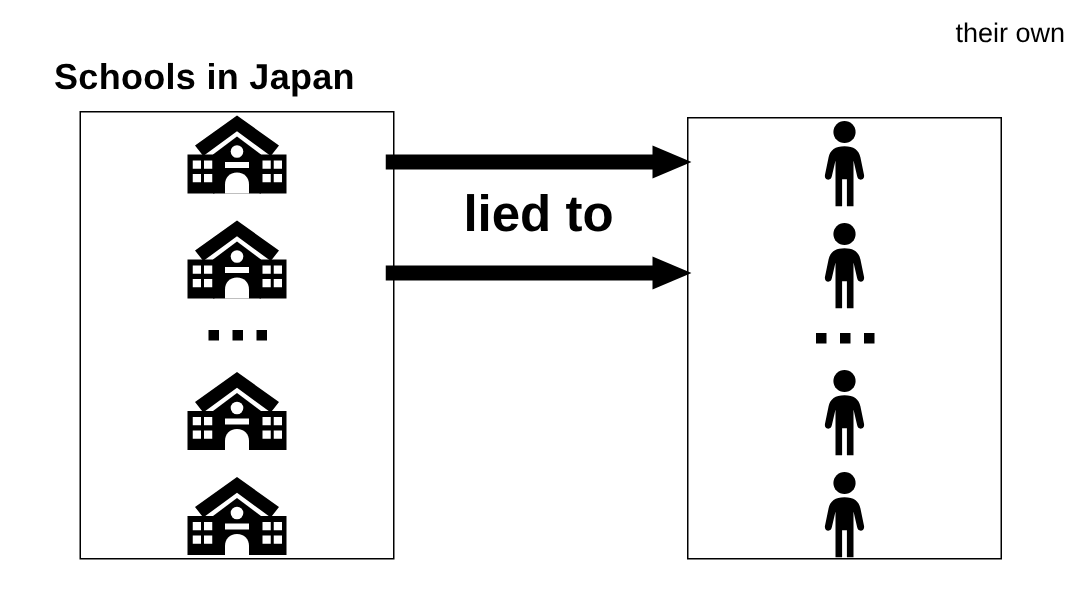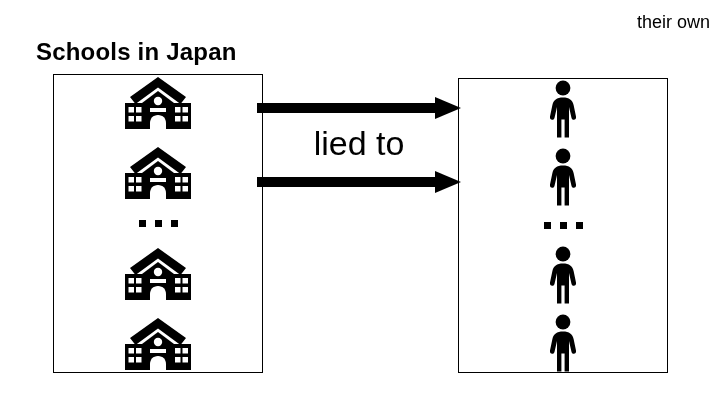--- a/index.html
+++ b/index.html
@@ -111,20 +111,21 @@
   
   .arrow-label {
     position: absolute;
     left: 258px;
     top: 126px;
     width: 202px;
     text-align: center;
     font-size: 34px;
     line-height: 1;
     white-space: nowrap;
+    font-weight: bold;
   }
 </style>
 </head>
 <body>
 
 <div id="canvas">
 
   <div class="title-left">Schools in Japan</div>
 
   <div class="title-right">

